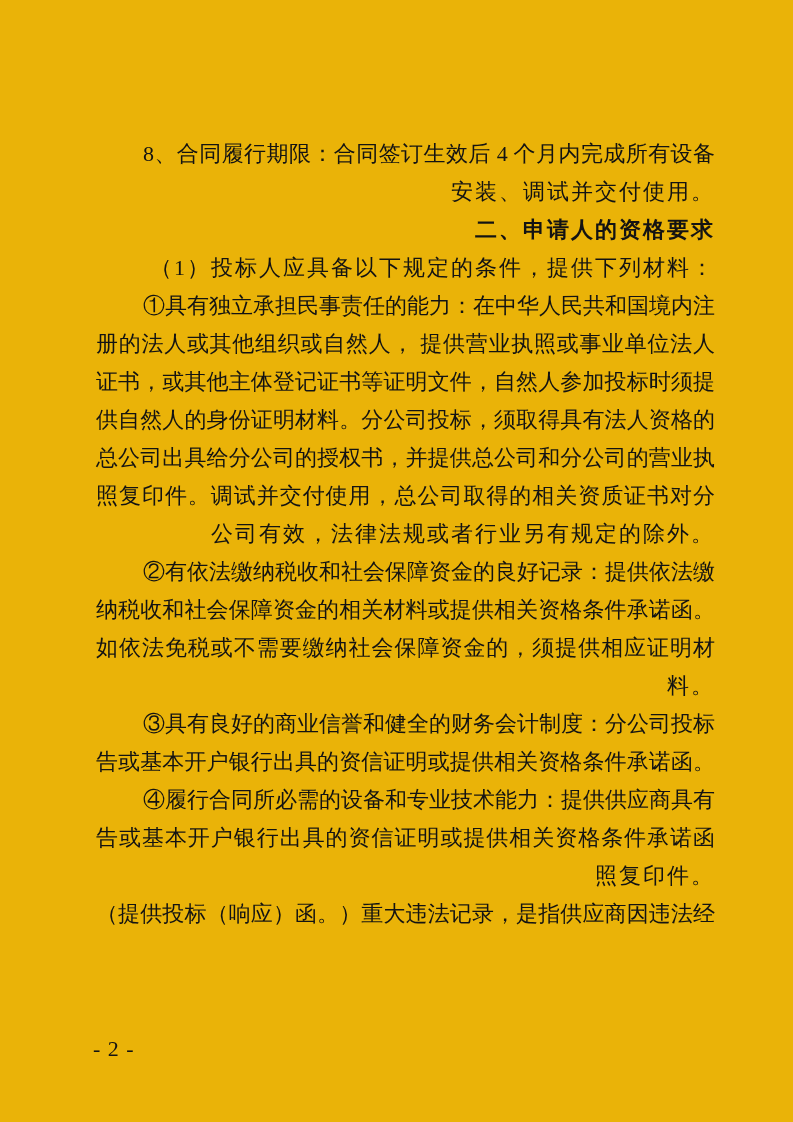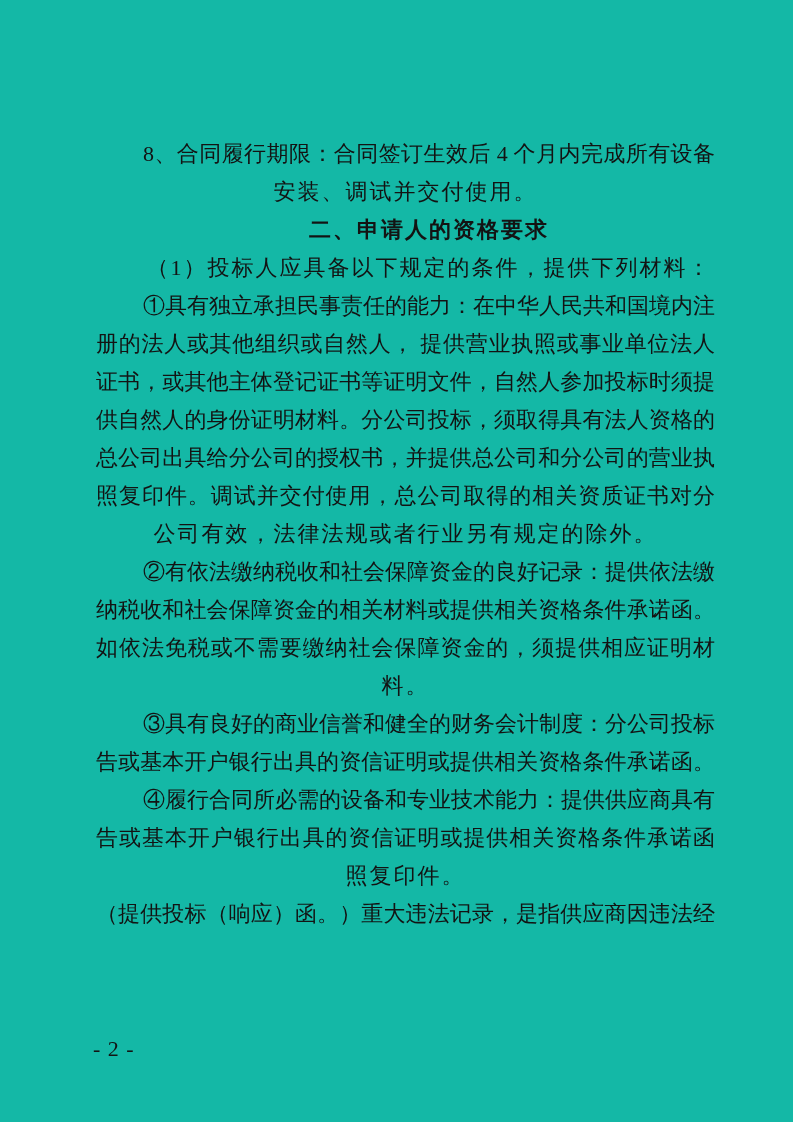--- a/index.html
+++ b/index.html
@@ -4,37 +4,37 @@
 <style>
   html, body {
     margin: 0;
     padding: 0;
     background: #ffffff;
   }
   .page {
     position: relative;
     width: 793px;
     height: 1122px;
-    background: #14b8a6;
+    background: #eab308;
     overflow: hidden;
     font-family: "Liberation Serif", "DejaVu Serif", serif;
     color: #131313;
   }
   .content {
     position: absolute;
     left: 96px;
     top: 135px;
     width: 619px;
   }
   .ln {
     height: 38px;
     line-height: 38px;
     font-size: 22px;
     letter-spacing: 2px;
-    text-align: center;
+    text-align: right;
     white-space: pre-wrap;
   }
   .ln.just {
     letter-spacing: 0;
     text-align: justify;
     text-align-last: justify;
   }
   .ln.indent {
     text-indent: 47px;
   }

